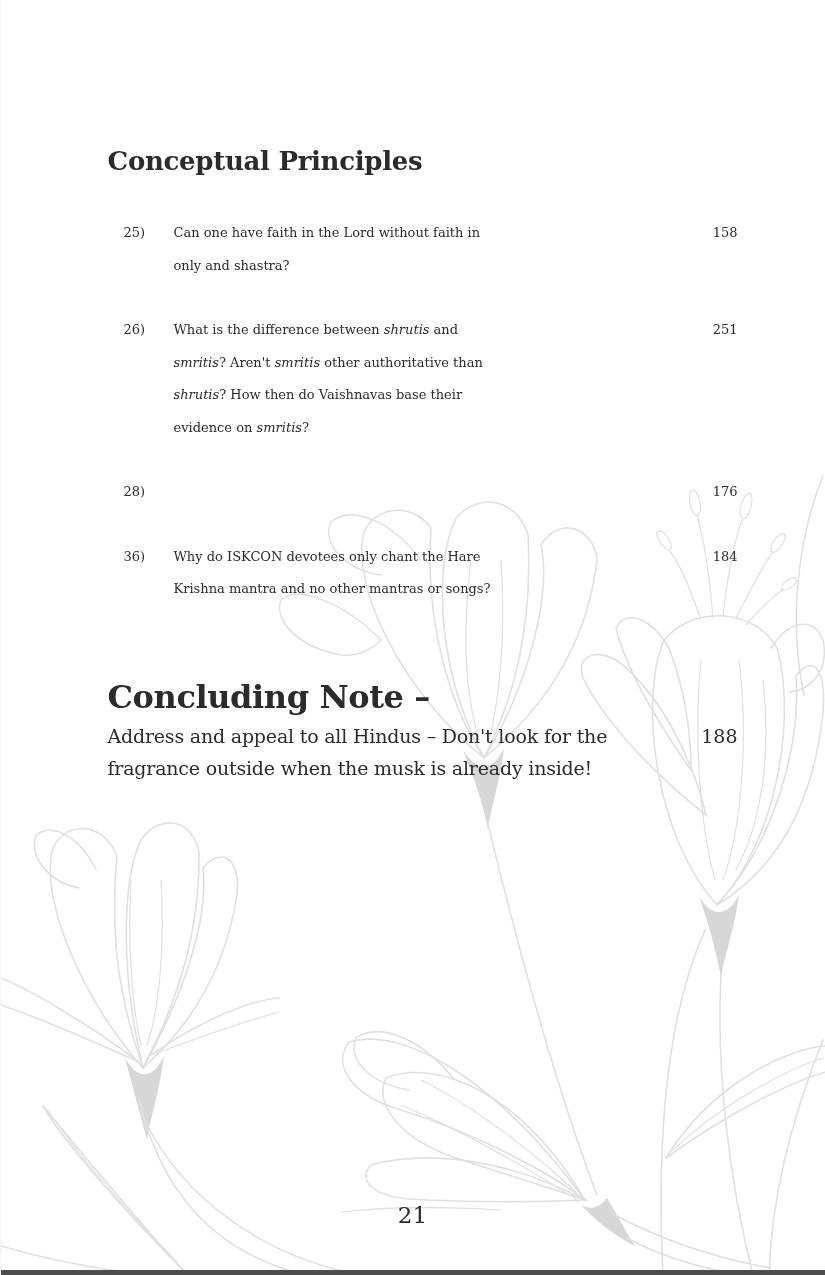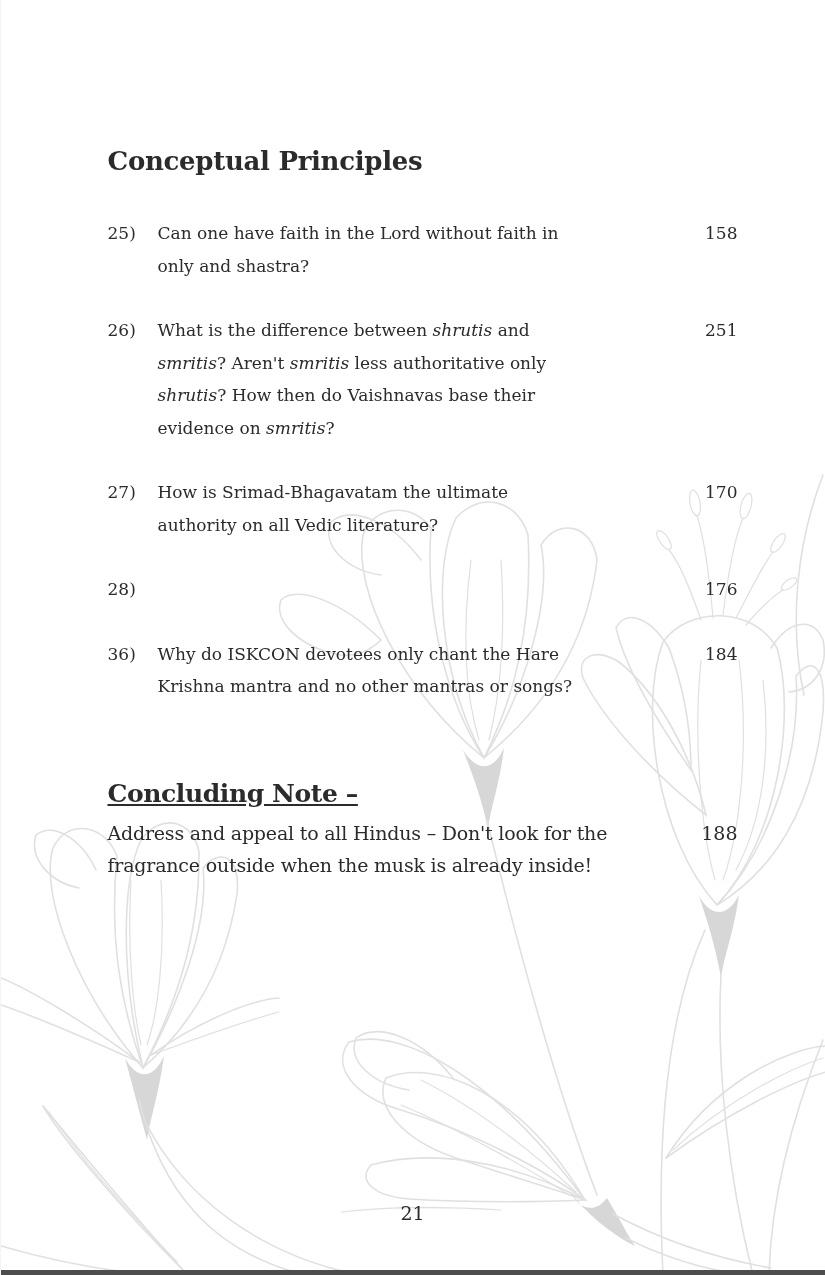--- a/index.html
+++ b/index.html
@@ -12,32 +12,32 @@
     font-family:"DejaVu Serif","Liberation Serif",serif;
   }
   .bg-art{position:absolute;inset:0;pointer-events:none;}
   .bg-art .s{stroke:var(--lineart);fill:none;stroke-width:1.6;stroke-linecap:round;}
   .bg-art .s2{stroke:var(--lineart);fill:none;stroke-width:1.2;stroke-linecap:round;}
   .bg-art .f{fill:var(--lineartfill);stroke:none;}
   .content{position:absolute;left:107px;top:146px;width:630px;}
   .section-title{
     font-size:26px;line-height:31px;font-weight:700;margin:0 0 40px 0;letter-spacing:-0.3px;
   }
-  .entry{display:flex;align-items:flex-start;font-size:17px;line-height:32.5px;margin-bottom:32px;}
+  .entry{display:flex;align-items:flex-start;font-size:13px;line-height:32.5px;margin-bottom:32px;margin-left:16px;}
   .entry .num{width:50px;flex:none;}
   .entry .text{width:495px;flex:none;}
   .pg{margin-left:auto;}
   .text em,.ctext em{}
   .concluding{margin-top:76px;}
   .concluding-heading{
-    font-size:25px;line-height:30px;font-weight:700;margin:0 0 8px 0;letter-spacing:-0.4px;text-decoration:underline;
+    font-size:32px;line-height:30px;font-weight:700;margin:0 0 8px 0;letter-spacing:-0.4px;
   }
   .crow{display:flex;align-items:flex-start;font-size:19px;line-height:32.5px;}
   .crow .ctext{width:560px;flex:none;letter-spacing:-0.2px;}
-  .folio{position:absolute;top:1202px;left:0;right:0;text-align:center;font-size:19px;}
+  .folio{position:absolute;top:1202px;left:0;right:0;text-align:center;font-size:23px;}
   .bottom-bar{position:absolute;left:0;bottom:0;width:100%;height:5px;background:var(--bar);}
 </style>
 </head>
 <body>
 
 <div class="page">
 
   <svg class="bg-art" width="825" height="1275" viewBox="0 0 825 1275">
 
     <g>
@@ -122,27 +122,22 @@
     <h1 class="section-title">Conceptual Principles</h1>
 
     <div id="toc-entries">
         <div class="entry">
           <div class="num">25)</div>
           <div class="text"><span>Can one have faith in the Lord without faith in</span><br><span>only and shastra?</span></div>
           <div class="pg">158</div>
         </div>
         <div class="entry">
           <div class="num">26)</div>
-          <div class="text"><span>What is the difference between </span><em>shrutis</em><span> and</span><br><em>smritis</em><span>? Aren't </span><em>smritis</em><span> less authoritative only</span><br><em>shrutis</em><span>? How then do Vaishnavas base their</span><br><span>evidence on </span><em>smritis</em><span>?</span></div>
+          <div class="text"><span>What is the difference between </span><em>shrutis</em><span> and</span><br><em>smritis</em><span>? Aren't </span><em>smritis</em><span> other authoritative than</span><br><em>shrutis</em><span>? How then do Vaishnavas base their</span><br><span>evidence on </span><em>smritis</em><span>?</span></div>
           <div class="pg">251</div>
-        </div>
-        <div class="entry">
-          <div class="num">27)</div>
-          <div class="text"><span>How is Srimad-Bhagavatam the ultimate</span><br><span>authority on all Vedic literature?</span></div>
-          <div class="pg">170</div>
         </div>
         <div class="entry">
           <div class="num">28)</div>
           <div class="pg">176</div>
         </div>
         <div class="entry">
           <div class="num">36)</div>
           <div class="text"><span>Why do ISKCON devotees only chant the Hare</span><br><span>Krishna mantra and no other mantras or songs?</span></div>
           <div class="pg">184</div>
         </div>

